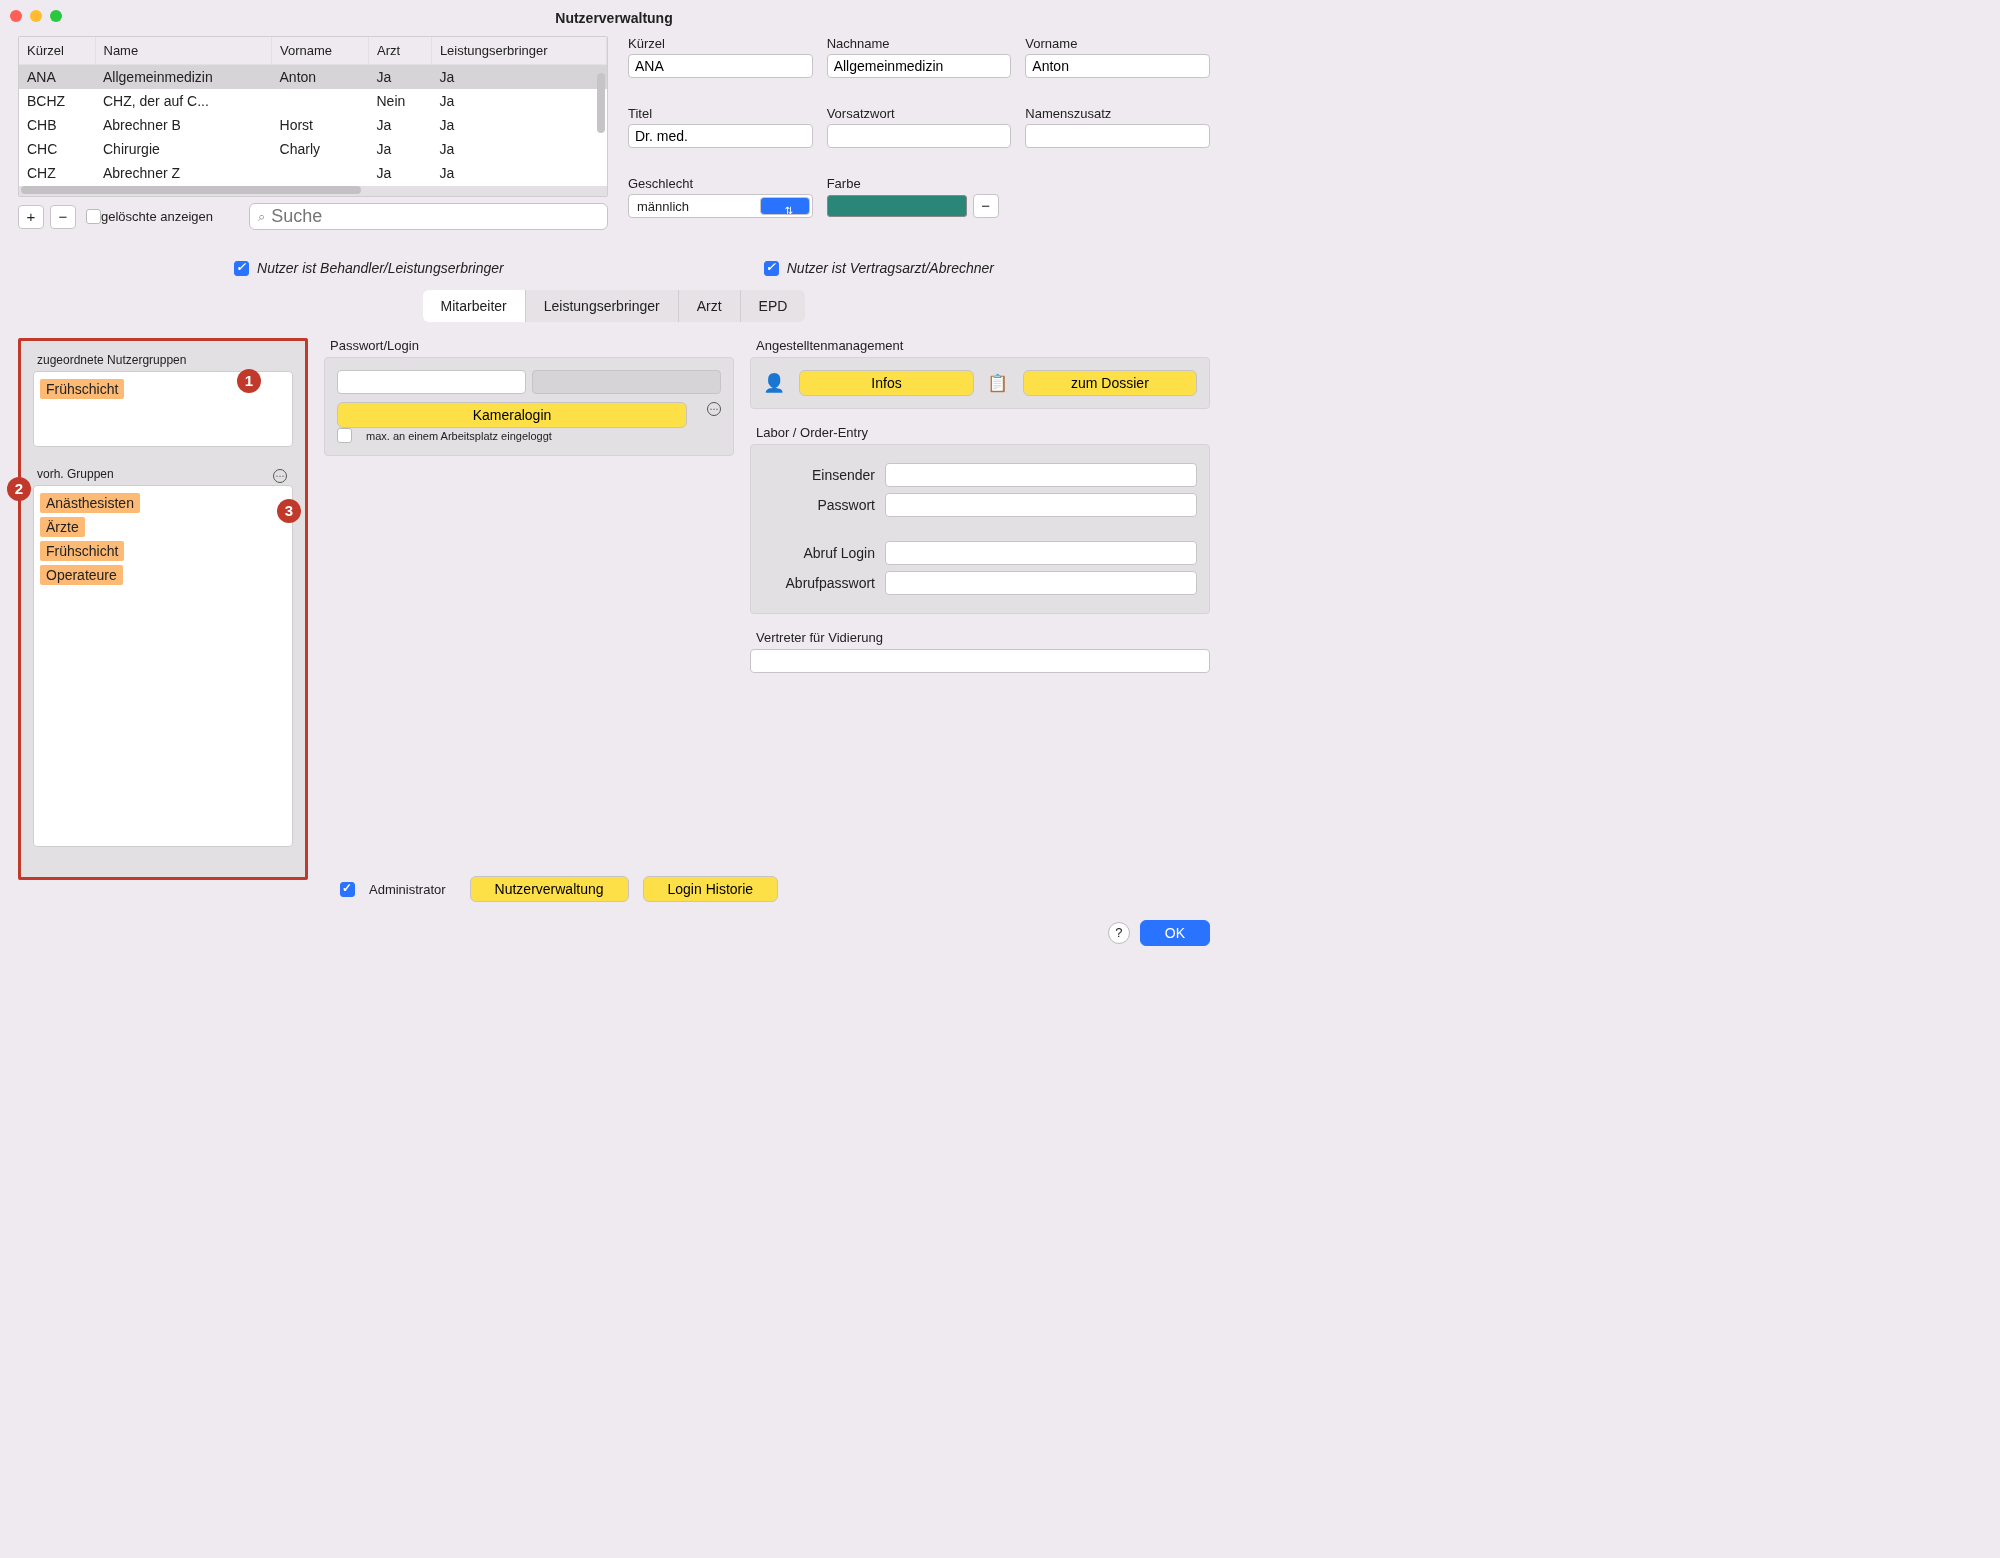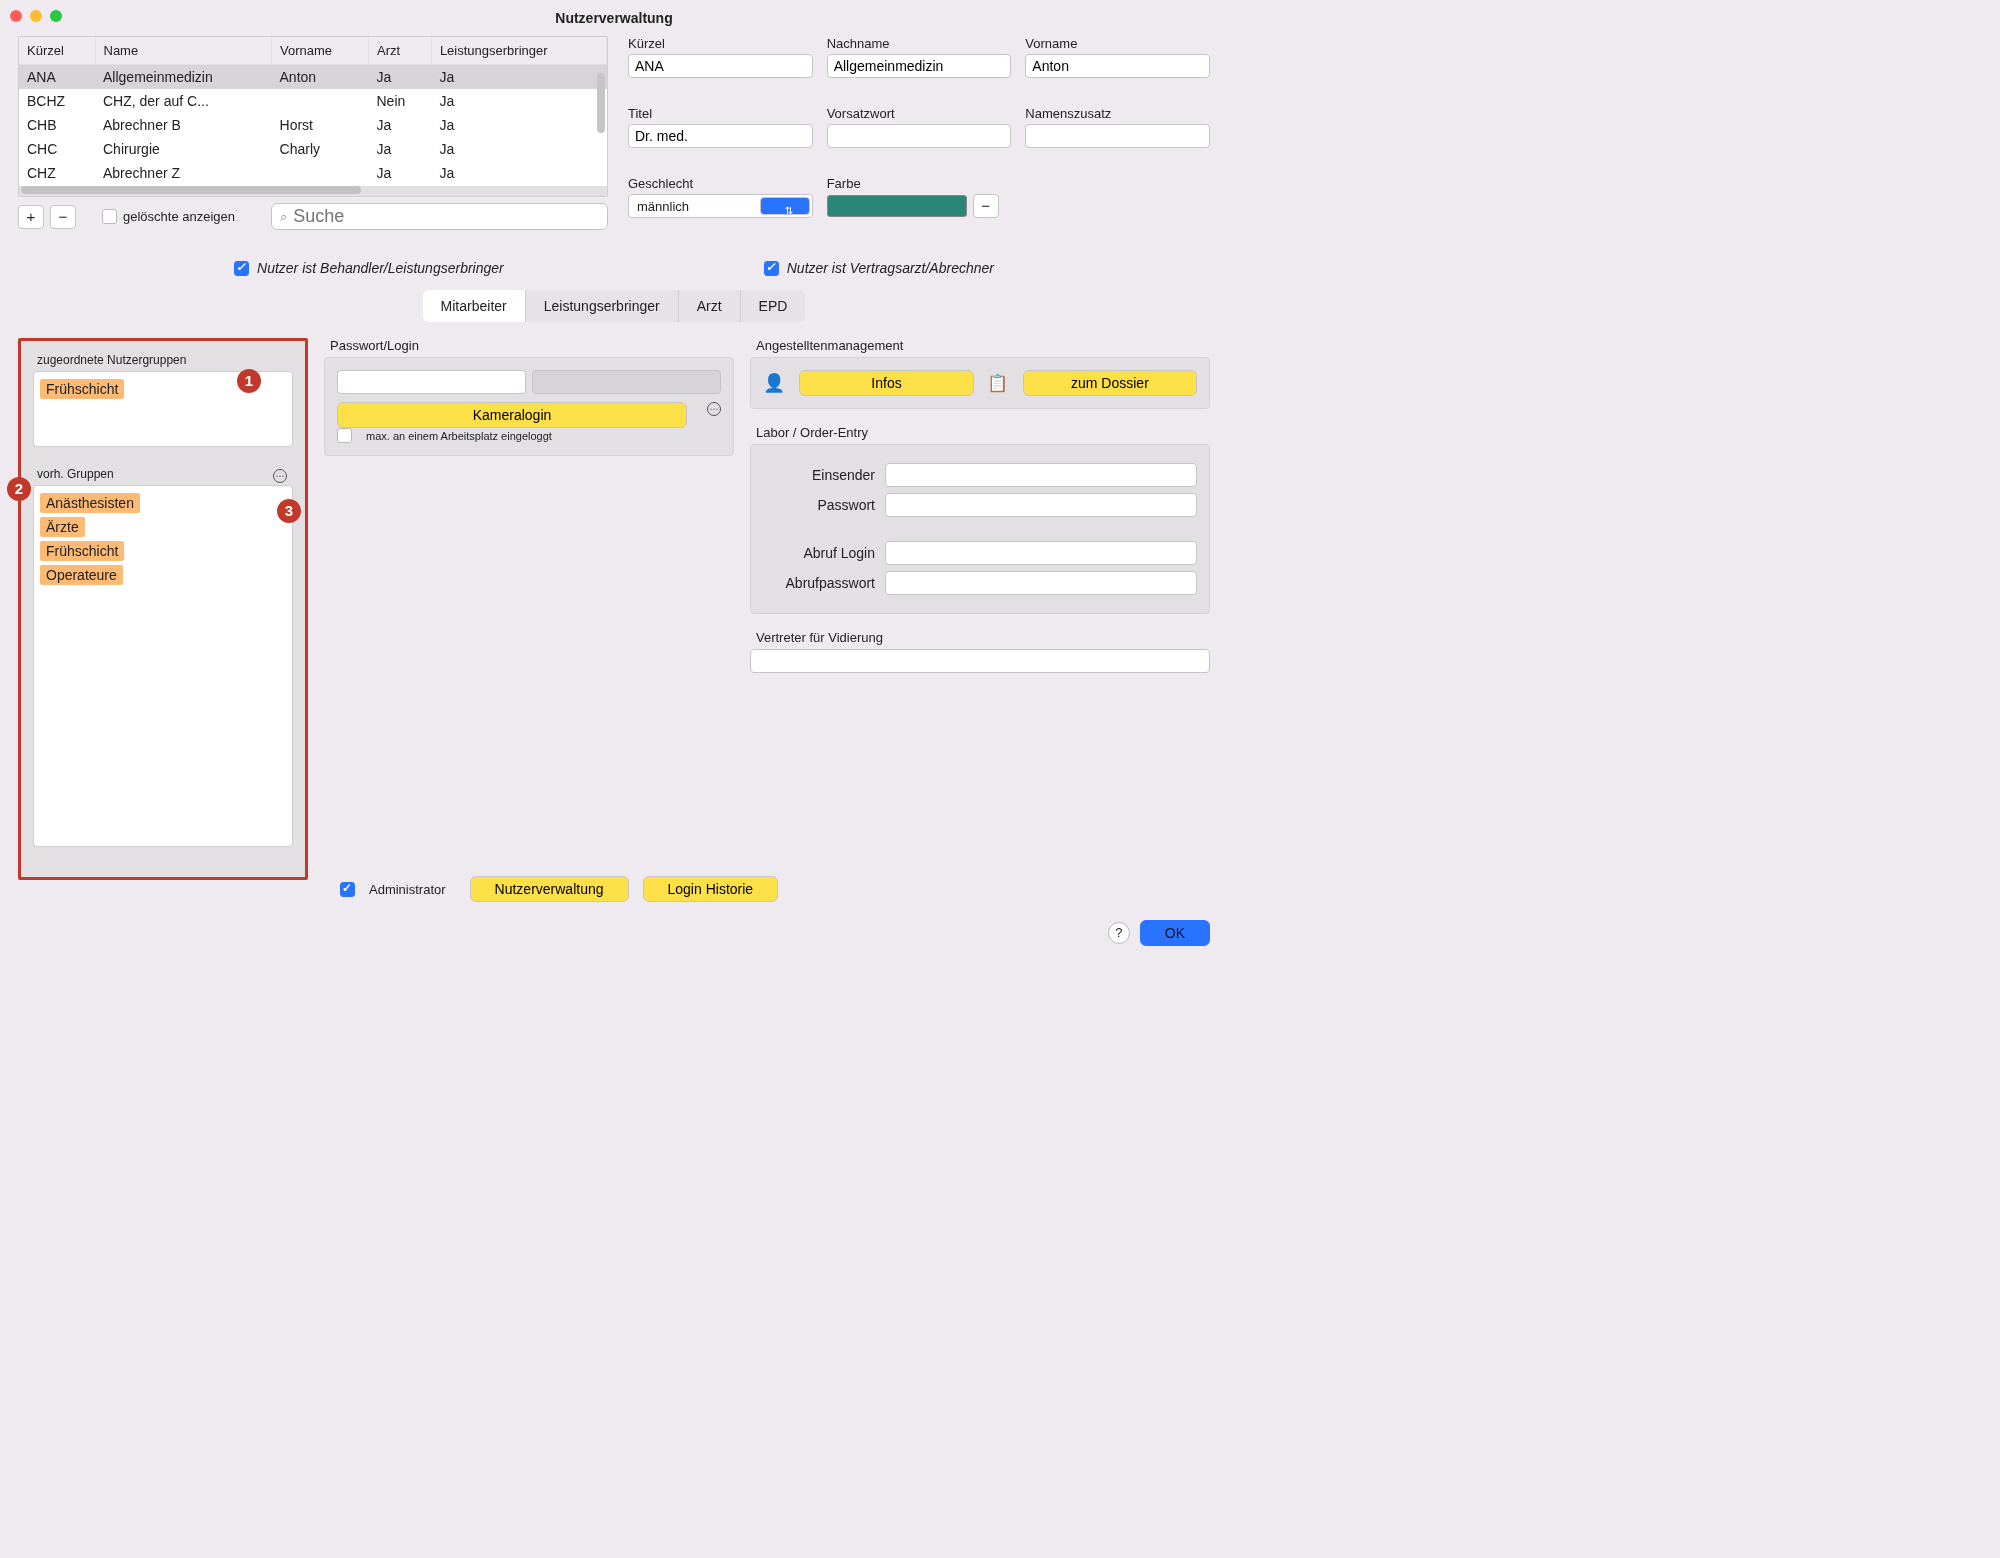--- a/index.html
+++ b/index.html
@@ -114,21 +114,21 @@
              text-align: center; line-height: 24px; }
   .mid-col { flex: 0 0 410px; }
   .labeled-box { position: relative; margin-bottom: 16px; }
   .labeled-box .legend { font-size: 13px; margin-left: 6px; background: transparent; }
   .box-body { border: 1px solid #d6d2d6; background: #e3e0e3; border-radius: 4px;
               padding: 12px; margin-top: 4px; }
   .btn {
     border: 1px solid #c7c4c7; background: #fde047; border-radius: 6px; padding: 4px 24px;
     font-size: 14px; cursor: pointer;
   }
-  .btn.primary { background: #2a73ff; color: #0f172a; border-color: #2a73ff; }
+  .btn.primary { background: #2a73ff; color: #ffffff; border-color: #2a73ff; }
   .right-col { flex: 1; }
   .formrow { display: flex; align-items: center; gap: 10px; margin: 6px 0; }
   .formrow label { width: 112px; text-align: right; font-size: 14px; }
   .formrow input { flex: 1; }
   .footer {
     position: absolute; bottom: 10px; right: 18px; display: flex; gap: 10px; align-items: center;
   }
   .helpbtn { width: 22px; height: 22px; border-radius: 50%; border: 1px solid #bbb;
              background: #fff; text-align: center; line-height: 20px; font-size: 13px; }
   .admin-row { display: flex; align-items: center; gap: 14px; position: absolute; bottom: 54px; left: 340px; }
@@ -196,21 +196,21 @@
           </tbody>
       </table>
       <div class="scroll-hint"></div>
       <div class="hscroll">
           <div class="hthumb"></div>
         </div>
     </div>
     <div class="toolbar">
       <div class="sqbtn">+</div>
       <div class="sqbtn">−</div>
-      <span style="margin-left:20px;display:flex;align-items:center;gap:6px">
+      <span style="margin-left:4px;display:flex;align-items:center;">
         <span class="chk"></span>
         <span>gelöschte anzeigen</span>
       </span>
       <div class="search-wrap">
         <span style="color:#888">⌕</span>
         <input placeholder="Suche" style="">
       </div>
     </div>
   </div>
 

